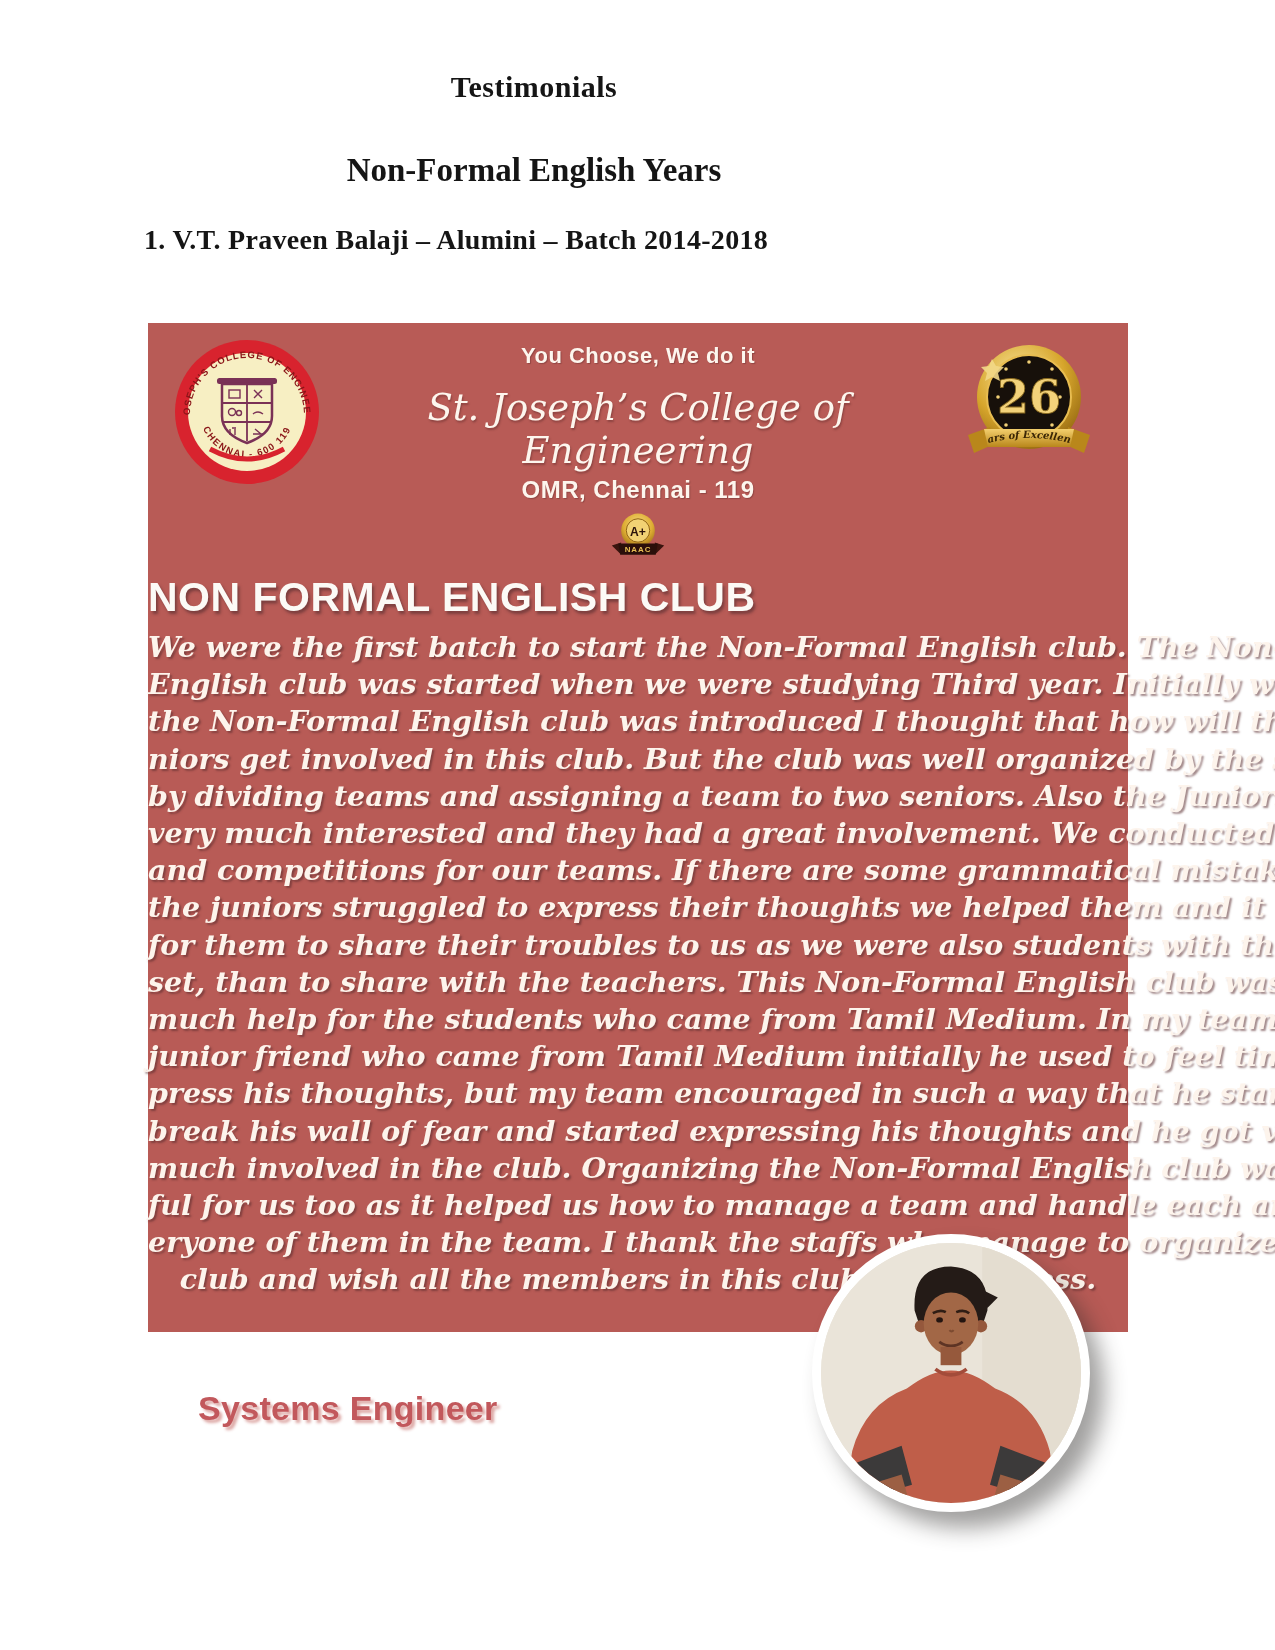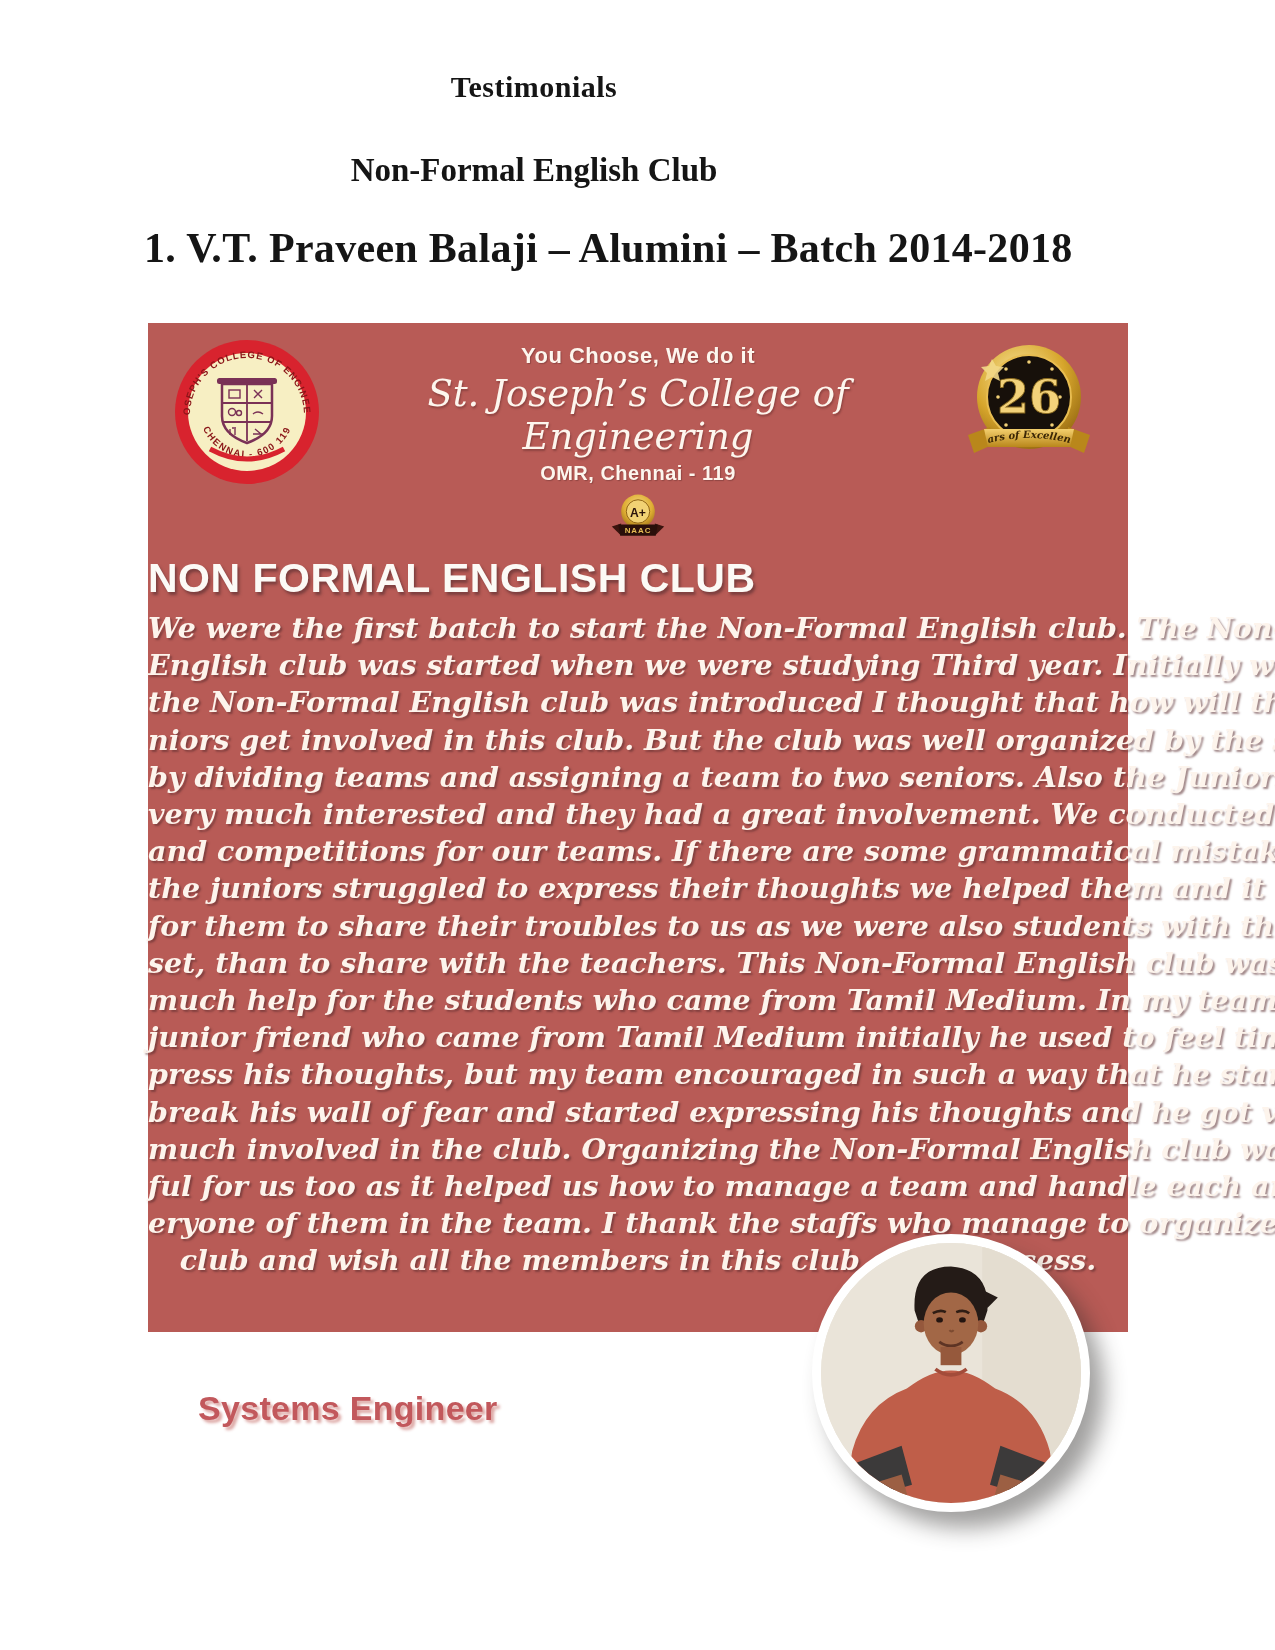--- a/index.html
+++ b/index.html
@@ -3,36 +3,36 @@
 <meta charset="utf-8">
 <style>
   html,body{margin:0;padding:0;}
   body{
     width:1275px;height:1650px;position:relative;background:#ffffff;
     font-family:"Liberation Serif",serif;overflow:hidden;
   }
   .h-center{position:absolute;left:0;width:1068px;text-align:center;color:#151515;}
   #title{top:70px;font-size:30px;font-weight:bold;letter-spacing:.5px;}
   #subtitle{top:152px;font-size:33px;font-weight:bold;}
-  #entry-heading{position:absolute;left:144px;top:224px;font-size:42px;font-weight:bold;color:#151515;letter-spacing:.3px;}
+  #entry-heading{position:absolute;left:144px;top:224px;font-size:28px;font-weight:bold;color:#151515;letter-spacing:.3px;}
 
   
   .card{
     position:absolute;left:148px;top:323px;width:980px;height:1009px;
     background:#b85b56;
   }
   .card-header{
     display:flex;align-items:flex-start;justify-content:space-between;
     padding:14px 24px 0 24px;
   }
   .logo-wrap{width:150px;flex:0 0 auto;}
   .header-center{flex:1 1 auto;text-align:center;color:#fdf6ee;padding-top:4px;}
   .tagline{font-family:"Liberation Sans",sans-serif;font-size:22px;font-weight:bold;letter-spacing:.5px;margin-top:2px;text-shadow:1px 1px 1px rgba(90,40,40,.4);}
-  .college-name{font-family:"DejaVu Serif",serif;font-style:italic;font-size:37px;margin-top:3px;text-shadow:1px 2px 2px rgba(90,40,40,.45);}
-  .location{font-family:"Liberation Sans",sans-serif;font-size:20px;font-weight:bold;letter-spacing:.5px;margin-top:4px;text-shadow:1px 1px 1px rgba(90,40,40,.4);}
+  .college-name{font-family:"DejaVu Serif",serif;font-style:italic;font-size:37px;margin-top:17px;text-shadow:1px 2px 2px rgba(90,40,40,.45);}
+  .location{font-family:"Liberation Sans",sans-serif;font-size:24px;font-weight:bold;letter-spacing:.5px;margin-top:4px;text-shadow:1px 1px 1px rgba(90,40,40,.4);}
   .naac-wrap{margin-top:4px;}
   .badge-wrap{width:150px;flex:0 0 auto;text-align:center;}
 
   .club-title{
     margin-top:4px;
     font-family:"Liberation Sans",sans-serif;font-weight:800;
     font-size:41px;letter-spacing:.5px;color:#fcfaf6;
     text-shadow:2px 3px 3px rgba(72,38,42,.55);
   }
   .testimonial{margin-top:8px;}
@@ -59,21 +59,21 @@
     box-sizing:border-box;border:9px solid #ffffff;border-radius:50%;
     overflow:hidden;background:#eae4d9;
     box-shadow:14px 16px 22px rgba(45,42,40,.45);
   }
   .photo-circle svg{display:block;width:100%;height:100%;}
 </style>
 </head>
 <body>
 
 <div id="title" class="h-center">Testimonials</div>
-<div id="subtitle" class="h-center">Non-Formal English Club</div>
+<div id="subtitle" class="h-center">Non-Formal English Years</div>
 <div id="entry-heading">1. V.T. Praveen Balaji – Alumini – Batch 2014-2018</div>
 
 <div class="card">
   <div class="card-header">
 
     <div class="logo-wrap">
       <svg viewBox="0 0 150 150" width="150" height="150">
         <circle cx="75" cy="75" r="72" fill="#d8232e"></circle>
         <circle cx="75" cy="75" r="59" fill="#f7efc3"></circle>
         <defs>

